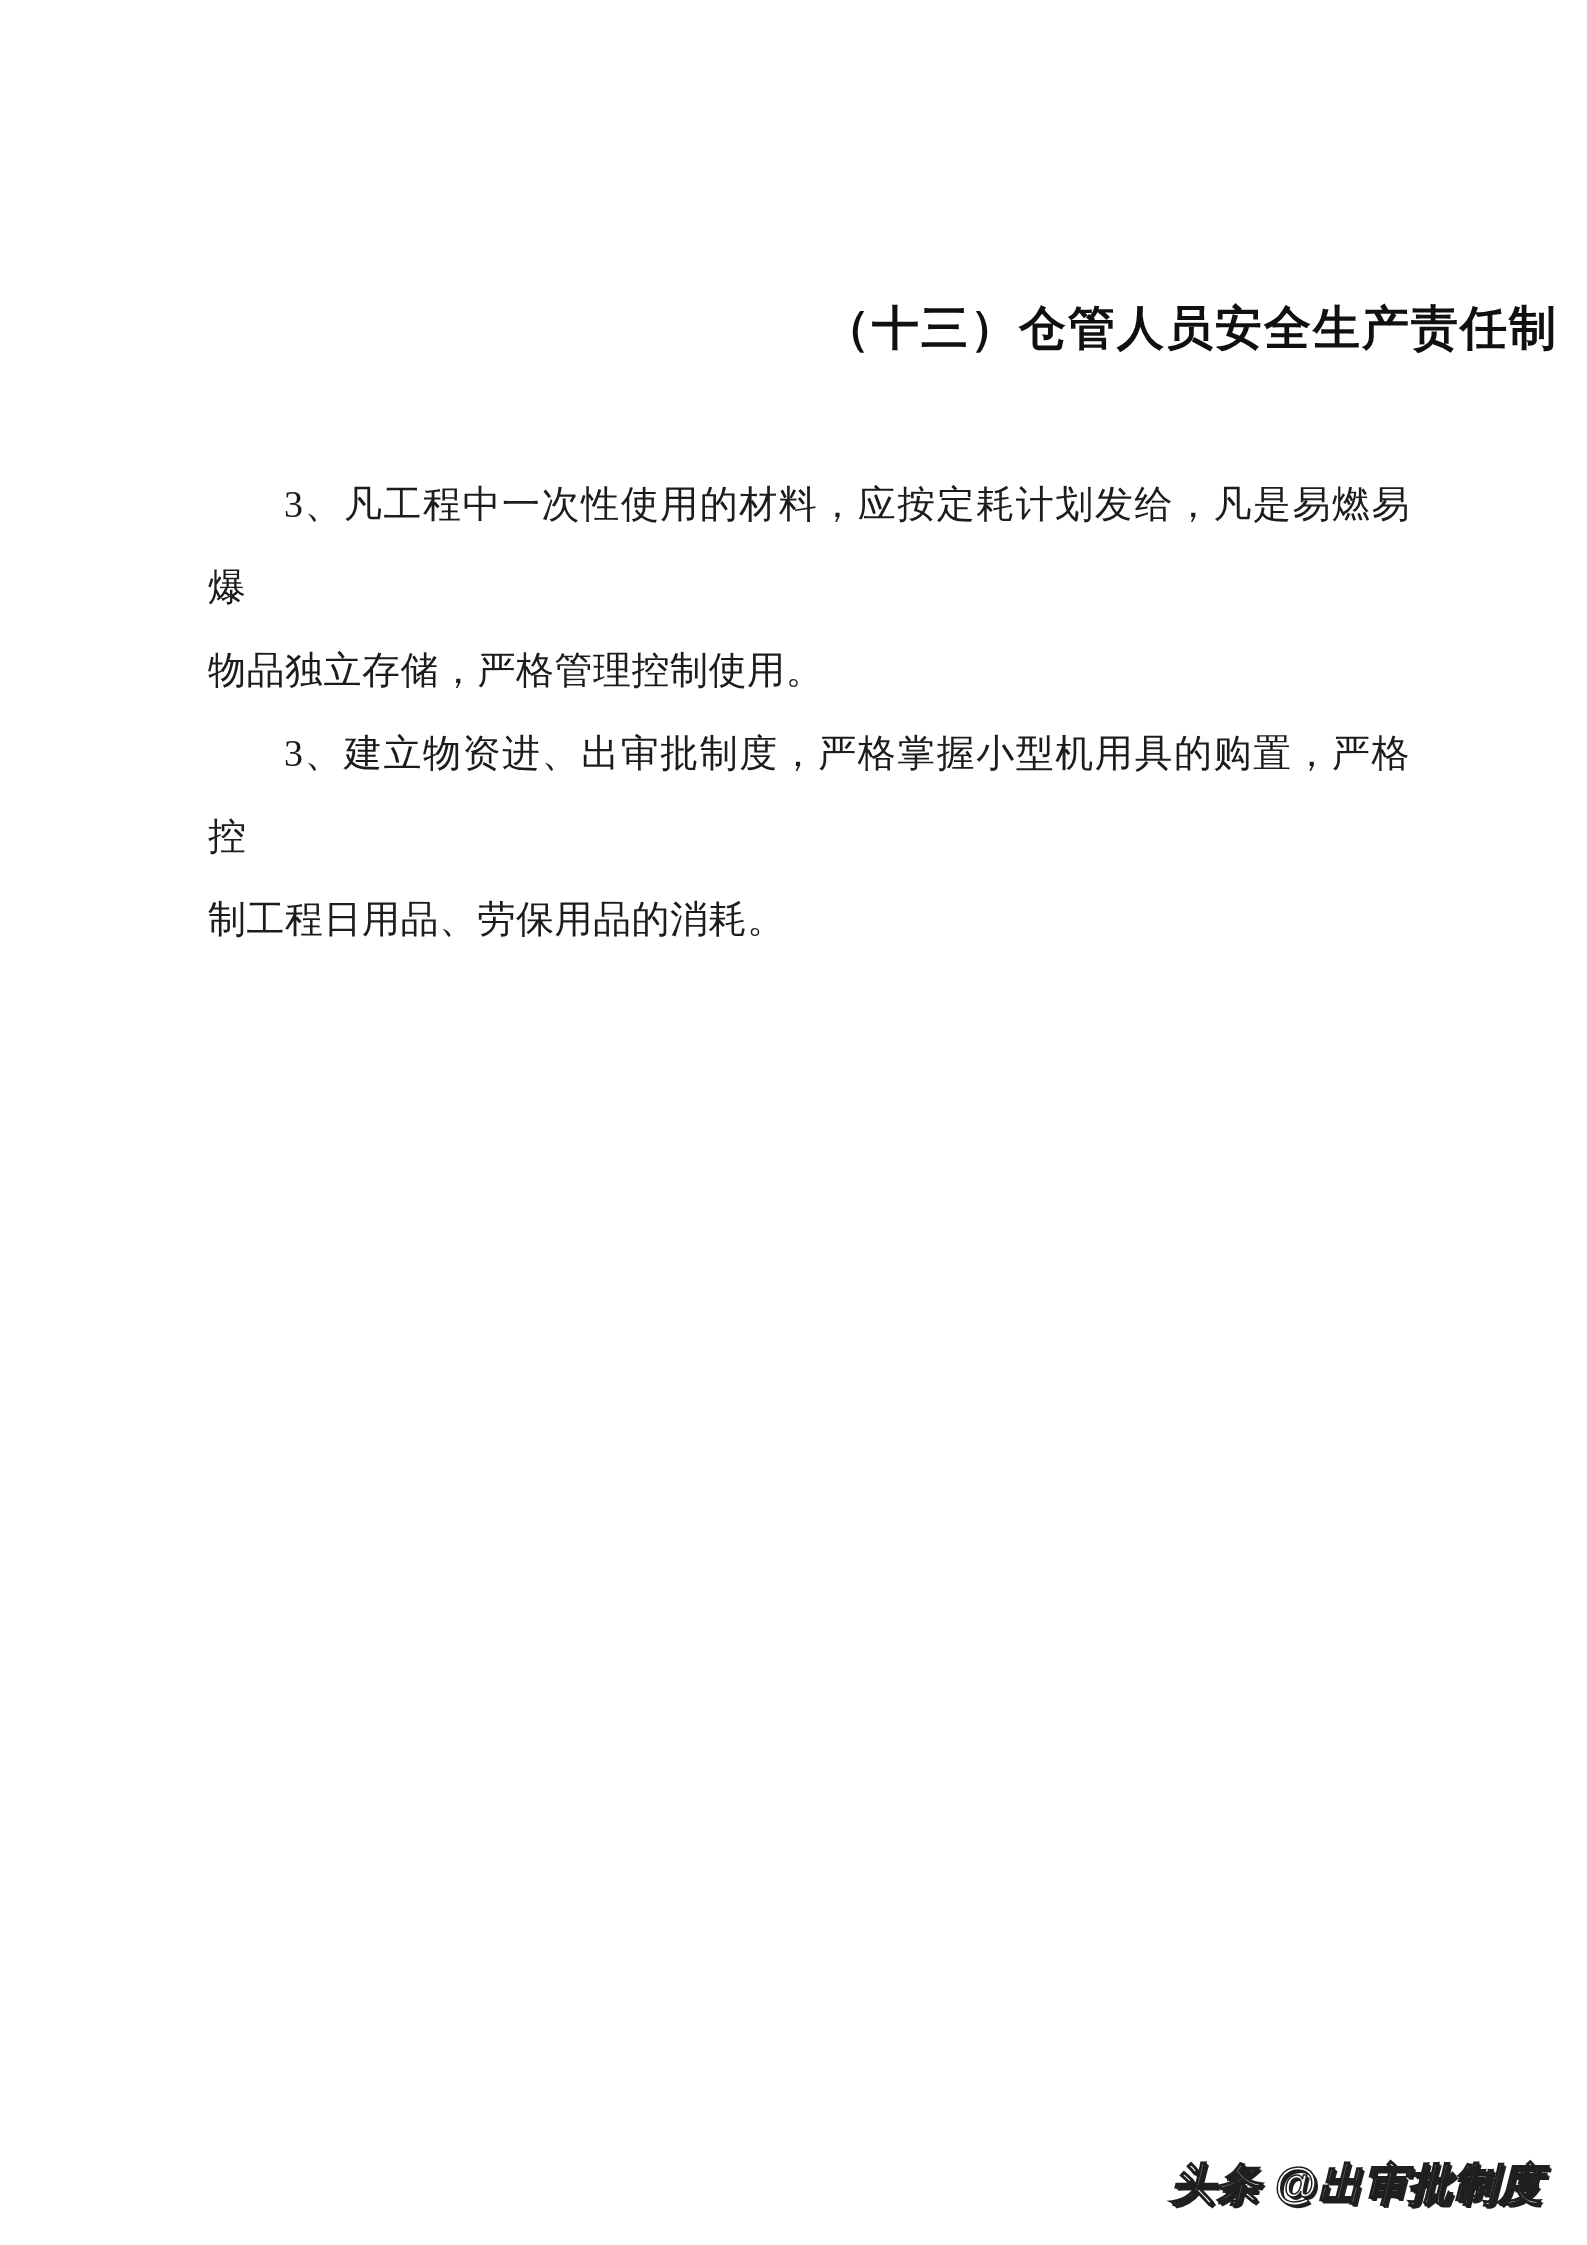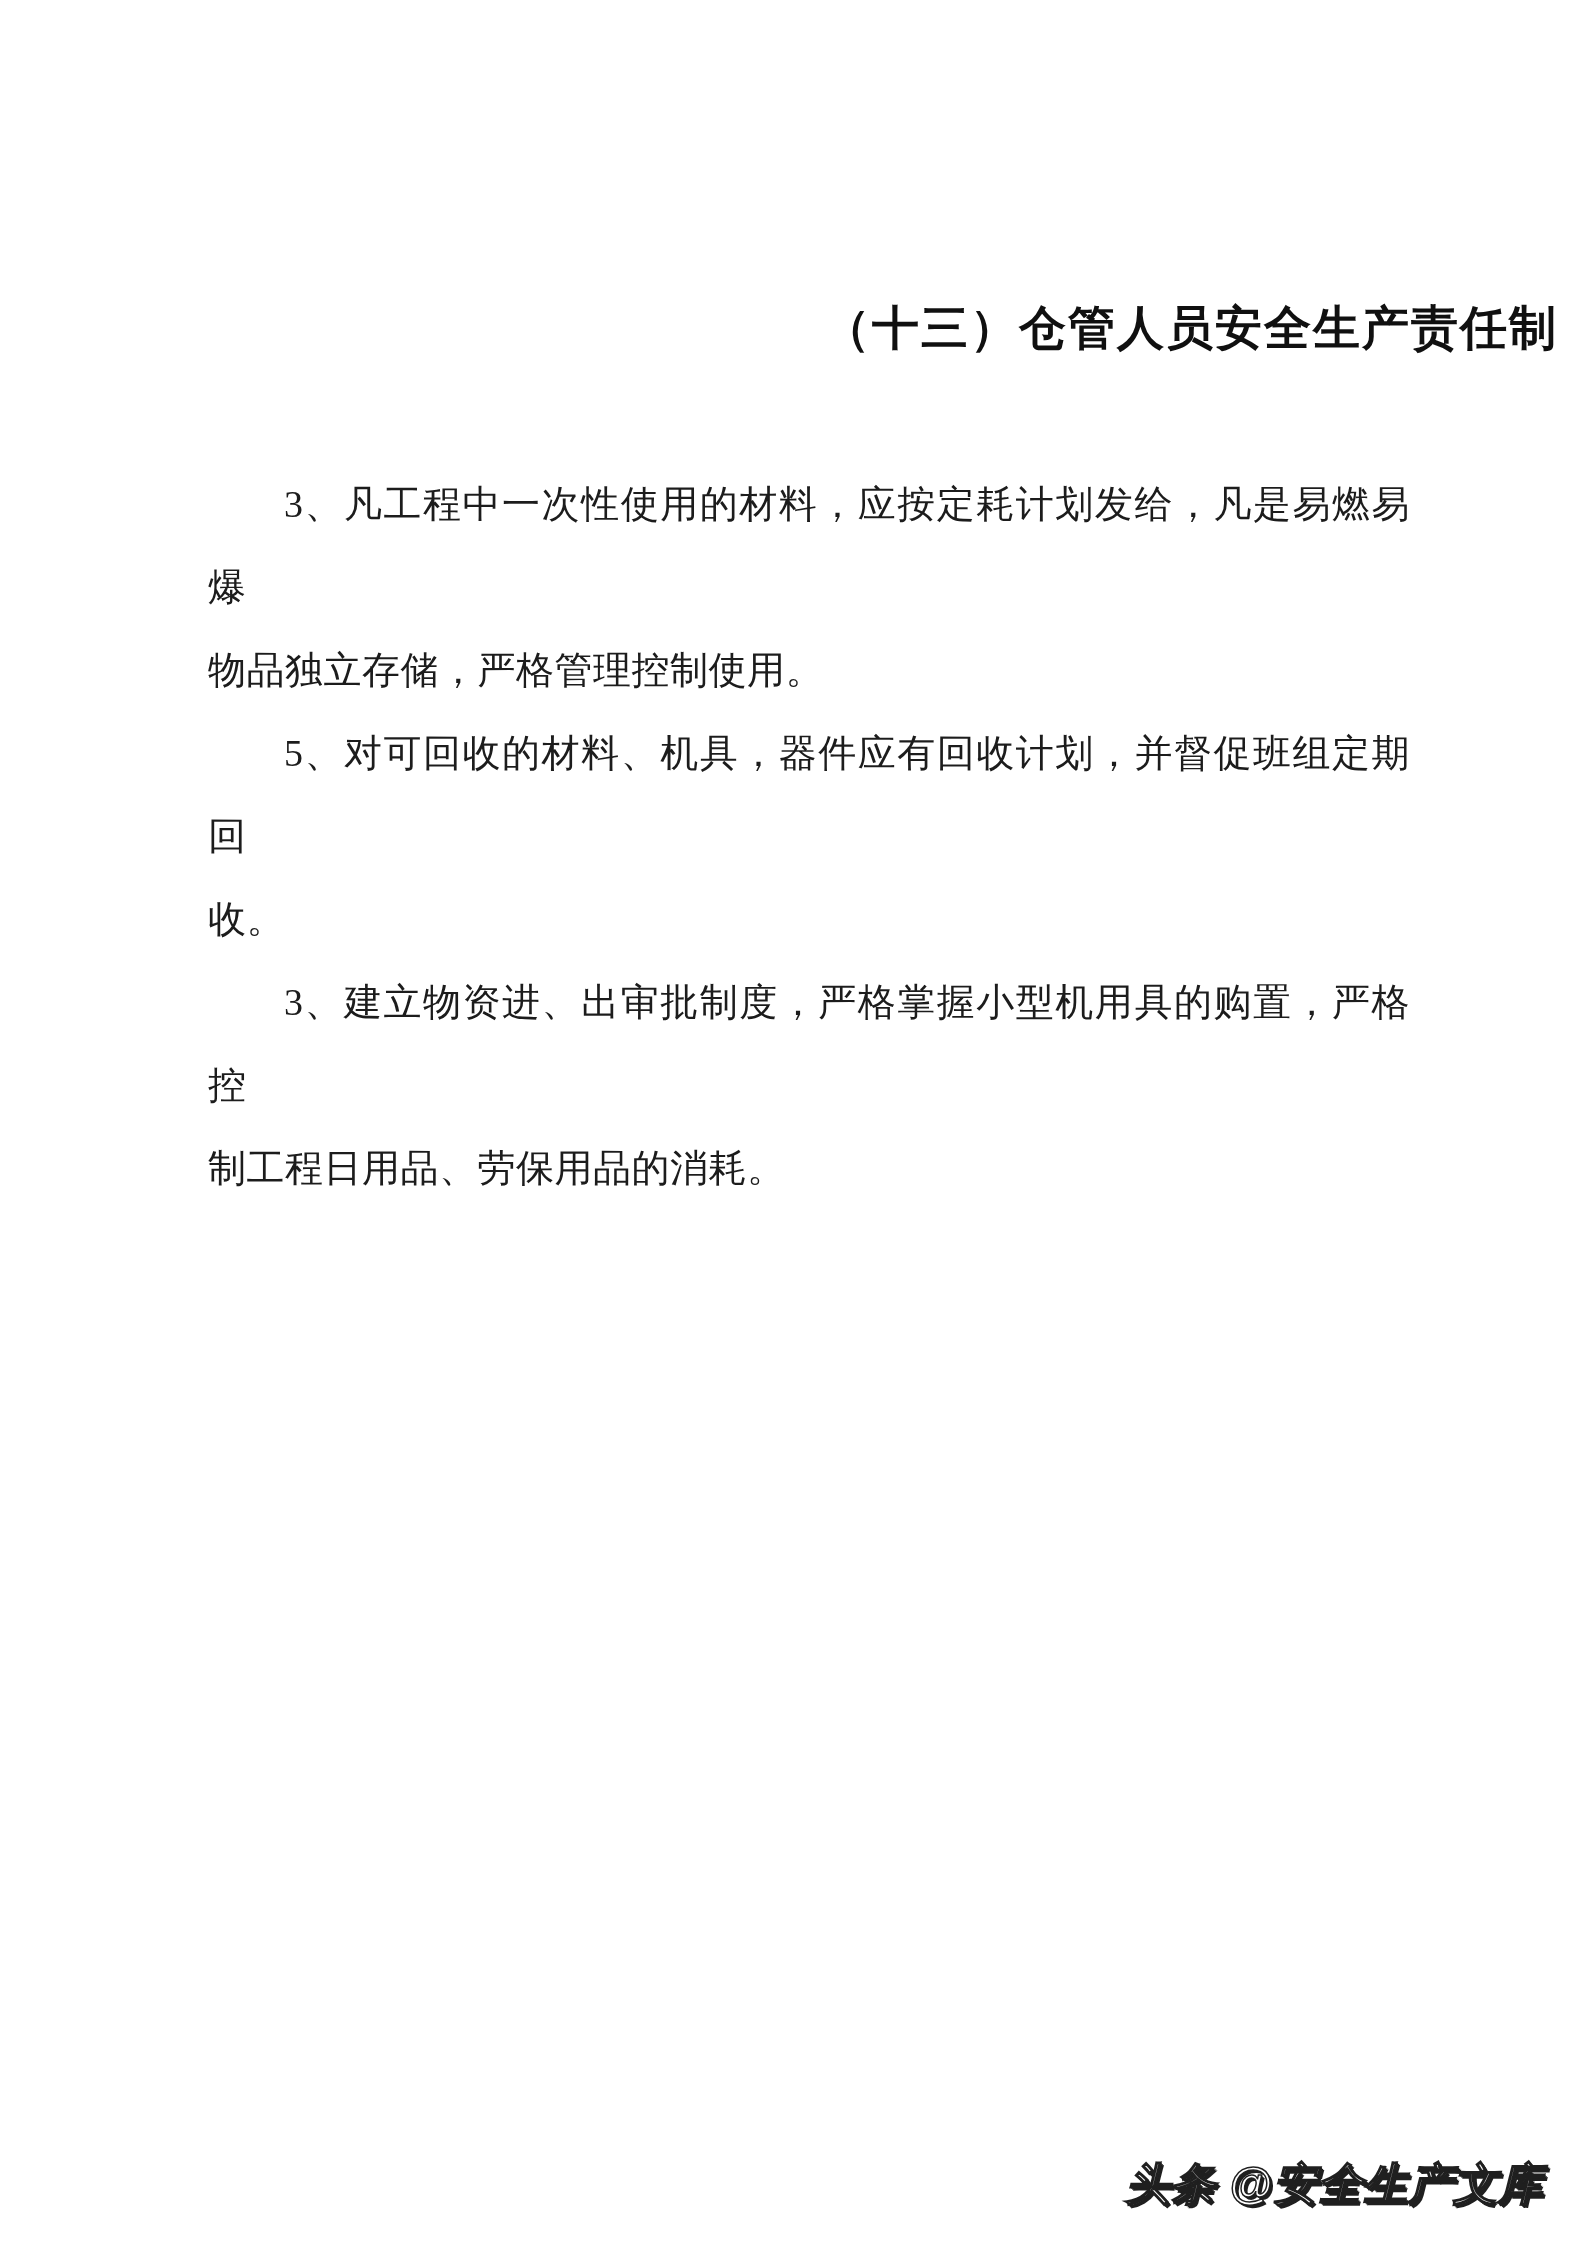--- a/index.html
+++ b/index.html
@@ -64,21 +64,19 @@
 </head>
 <body>
 
 <div class="page">
 
   <h1 class="doc-title">（十三）仓管人员安全生产责任制</h1>
 
   <div class="doc-body">
     <p>3、凡工程中一次性使用的材料，应按定耗计划发给，凡是易燃易爆
 物品独立存储，严格管理控制使用。</p>
-    <p>5、对可回收的材料、机具，器件应有回收计划，并督促班组定期回
-收。</p>
     <p>3、建立物资进、出审批制度，严格掌握小型机用具的购置，严格控
 制工程日用品、劳保用品的消耗。</p>
   </div>
 
-  <div class="watermark">头条 @安全生产文库</div>
+  <div class="watermark">头条 @出审批制度</div>
 
 </div>
 
 </body></html>

